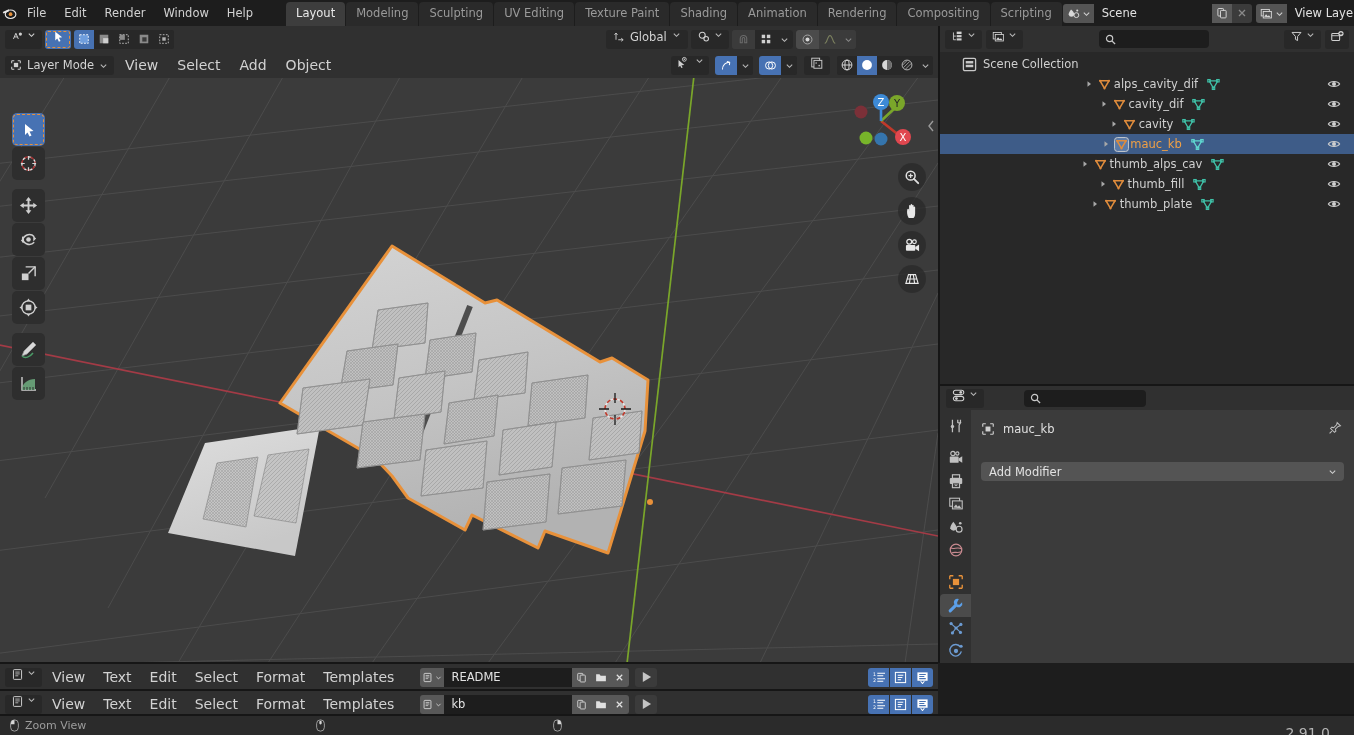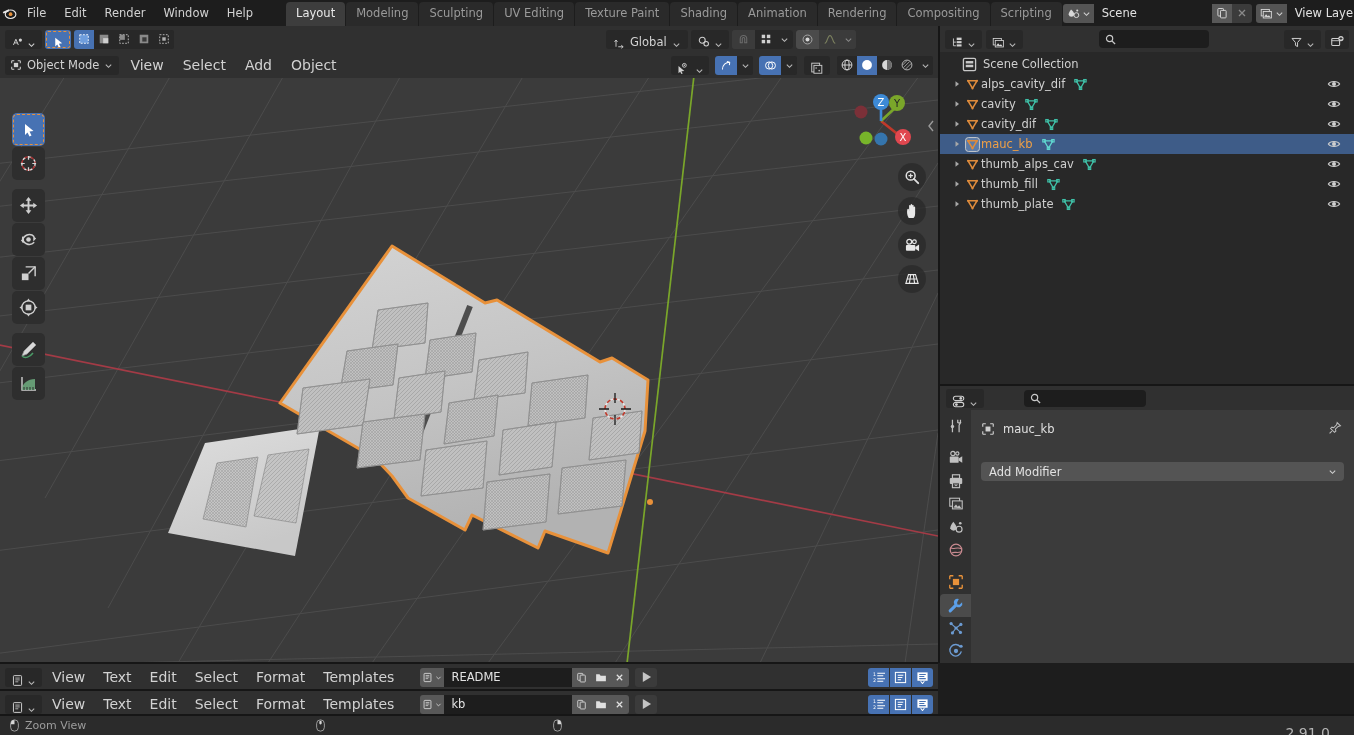--- a/index.html
+++ b/index.html
@@ -54,21 +54,21 @@
   .vp-header {
     position:absolute; left:0; top:0; width:938px; height:26px;
     background:#303030; display:flex; align-items:center; padding:0 5px; gap:3px;
   }
   .vp-header2 {
     position:absolute; left:0; top:26px; width:938px; height:26px;
     background:#303030; display:flex; align-items:center; padding:0 5px; gap:3px;
   }
   .hbtn {
     background:#282828; border-radius:3px; height:19px; display:flex;
-    align-items:flex-end; justify-content:center; padding:0 6px; gap:3px;
+    align-items:flex-start; justify-content:center; padding:0 6px; gap:3px;
     color:#d2d2d2; font-size:11.5px; white-space:nowrap;
   }
   .hbtn.on { background:#4772b3; color:#fff; }
   .hbtn-group { display:flex; background:#282828; border-radius:3px; height:19px; overflow:hidden; }
   .hbtn-group > div {
     width:20px; height:19px; display:flex; align-items:center; justify-content:center;
     background:#282828;
   }
   .hbtn-group > div.on { background:#4772b3; }
   .mode-btn {
@@ -114,20 +114,21 @@
     background:#303030;
   }
   .search-box {
     background:#1d1d1d; border-radius:4px; height:18px; flex:1; display:flex;
     align-items:center; padding:0 6px; gap:5px; max-width:92px;
   }
   .ol-body { background:#282828; height:332px; overflow:hidden; padding-top:2px; }
   .ol-row {
     height:20px; display:flex; align-items:center; padding-left:10px; gap:0;
     position:relative;
+    justify-content:center;
   }
   .ol-row.selected { background:#3e5c88; }
   .ol-disc { width:13px; display:flex; align-items:center; justify-content:center; }
   .ol-objicon { width:18px; display:flex; align-items:center; justify-content:center; }
   .ol-label { font-size:11.5px; color:#d0d0d0; white-space:nowrap; }
   .ol-label.sel { color:#f0a045; }
   .ol-mesh { margin-left:8px; display:flex; align-items:center; }
   .ol-eye { position:absolute; right:13px; top:3px; }
   .ol-root { height:20px; display:flex; align-items:center; padding-left:22px; gap:6px; }
 
@@ -404,21 +405,21 @@
           </svg>
       </div>
     </div>
 
     <div class="vp-header2">
       <div class="mode-btn">
         <svg width="12" height="12" viewBox="0 0 14 14">
           <path d="M2 2 L2 5 M2 2 L5 2 M12 2 L9 2 M12 2 L12 5 M2 12 L2 9 M2 12 L5 12 M12 12 L9 12 M12 12 L12 9" stroke="#d0d0d0" stroke-width="1.2"></path>
           <rect x="4.5" y="4.5" width="5" height="5" fill="#d0d0d0"></rect>
         </svg>
-        <span>Object Mode</span>
+        <span>Layer Mode</span>
         <svg class="chev" viewBox="0 0 10 10">
             <path d="M2 4 L5 7 L8 4" fill="none" stroke="#b8b8b8" stroke-width="1.2"></path>
           </svg>
       </div>
       <div class="txtmenu">View</div>
       <div class="txtmenu">Select</div>
       <div class="txtmenu">Add</div>
       <div class="txtmenu">Object</div>
 
       <div style="flex:1"></div>
@@ -819,21 +820,21 @@
               </svg>
             </span>
             <span class="ol-objicon">
               <svg width="15" height="15" viewBox="0 0 16 16">
                 <path d="M3.2 4 L12.8 4 L8 12.2 Z" fill="none" stroke="#e08c3c" stroke-width="1.6" stroke-linejoin="round"></path>
                 <circle cx="3.2" cy="4" r="1.1" fill="#e08c3c"></circle>
                 <circle cx="12.8" cy="4" r="1.1" fill="#e08c3c"></circle>
                 <circle cx="8" cy="12.2" r="1.1" fill="#e08c3c"></circle>
               </svg>
             </span>
-            <span class="ol-label">cavity</span>
+            <span class="ol-label">cavity_dif</span>
             <span class="ol-mesh">
               <svg width="15" height="15" viewBox="0 0 16 16">
                 <path d="M3.4 4.2 L12.6 4.2 L8 12 Z" fill="none" stroke="#3fc1a8" stroke-width="1.4" stroke-linejoin="round"></path>
                 <rect x="1.9" y="2.7" width="2.6" height="2.6" fill="none" stroke="#3fc1a8" stroke-width="1.2"></rect>
                 <rect x="11.4" y="2.7" width="2.6" height="2.6" fill="none" stroke="#3fc1a8" stroke-width="1.2"></rect>
                 <rect x="6.7" y="10.7" width="2.6" height="2.6" fill="none" stroke="#3fc1a8" stroke-width="1.2"></rect>
               </svg>
             </span>
             <span class="ol-eye"><svg width="14" height="14" viewBox="0 0 16 16">
                 <path d="M1.5 8 C4 4.3 12 4.3 14.5 8 C12 11.7 4 11.7 1.5 8 Z" fill="none" stroke="#cfcfcf" stroke-width="1.2"></path>
@@ -847,21 +848,21 @@
               </svg>
             </span>
             <span class="ol-objicon">
               <svg width="15" height="15" viewBox="0 0 16 16">
                 <path d="M3.2 4 L12.8 4 L8 12.2 Z" fill="none" stroke="#e08c3c" stroke-width="1.6" stroke-linejoin="round"></path>
                 <circle cx="3.2" cy="4" r="1.1" fill="#e08c3c"></circle>
                 <circle cx="12.8" cy="4" r="1.1" fill="#e08c3c"></circle>
                 <circle cx="8" cy="12.2" r="1.1" fill="#e08c3c"></circle>
               </svg>
             </span>
-            <span class="ol-label">cavity_dif</span>
+            <span class="ol-label">cavity</span>
             <span class="ol-mesh">
               <svg width="15" height="15" viewBox="0 0 16 16">
                 <path d="M3.4 4.2 L12.6 4.2 L8 12 Z" fill="none" stroke="#3fc1a8" stroke-width="1.4" stroke-linejoin="round"></path>
                 <rect x="1.9" y="2.7" width="2.6" height="2.6" fill="none" stroke="#3fc1a8" stroke-width="1.2"></rect>
                 <rect x="11.4" y="2.7" width="2.6" height="2.6" fill="none" stroke="#3fc1a8" stroke-width="1.2"></rect>
                 <rect x="6.7" y="10.7" width="2.6" height="2.6" fill="none" stroke="#3fc1a8" stroke-width="1.2"></rect>
               </svg>
             </span>
             <span class="ol-eye"><svg width="14" height="14" viewBox="0 0 16 16">
                 <path d="M1.5 8 C4 4.3 12 4.3 14.5 8 C12 11.7 4 11.7 1.5 8 Z" fill="none" stroke="#cfcfcf" stroke-width="1.2"></path>

